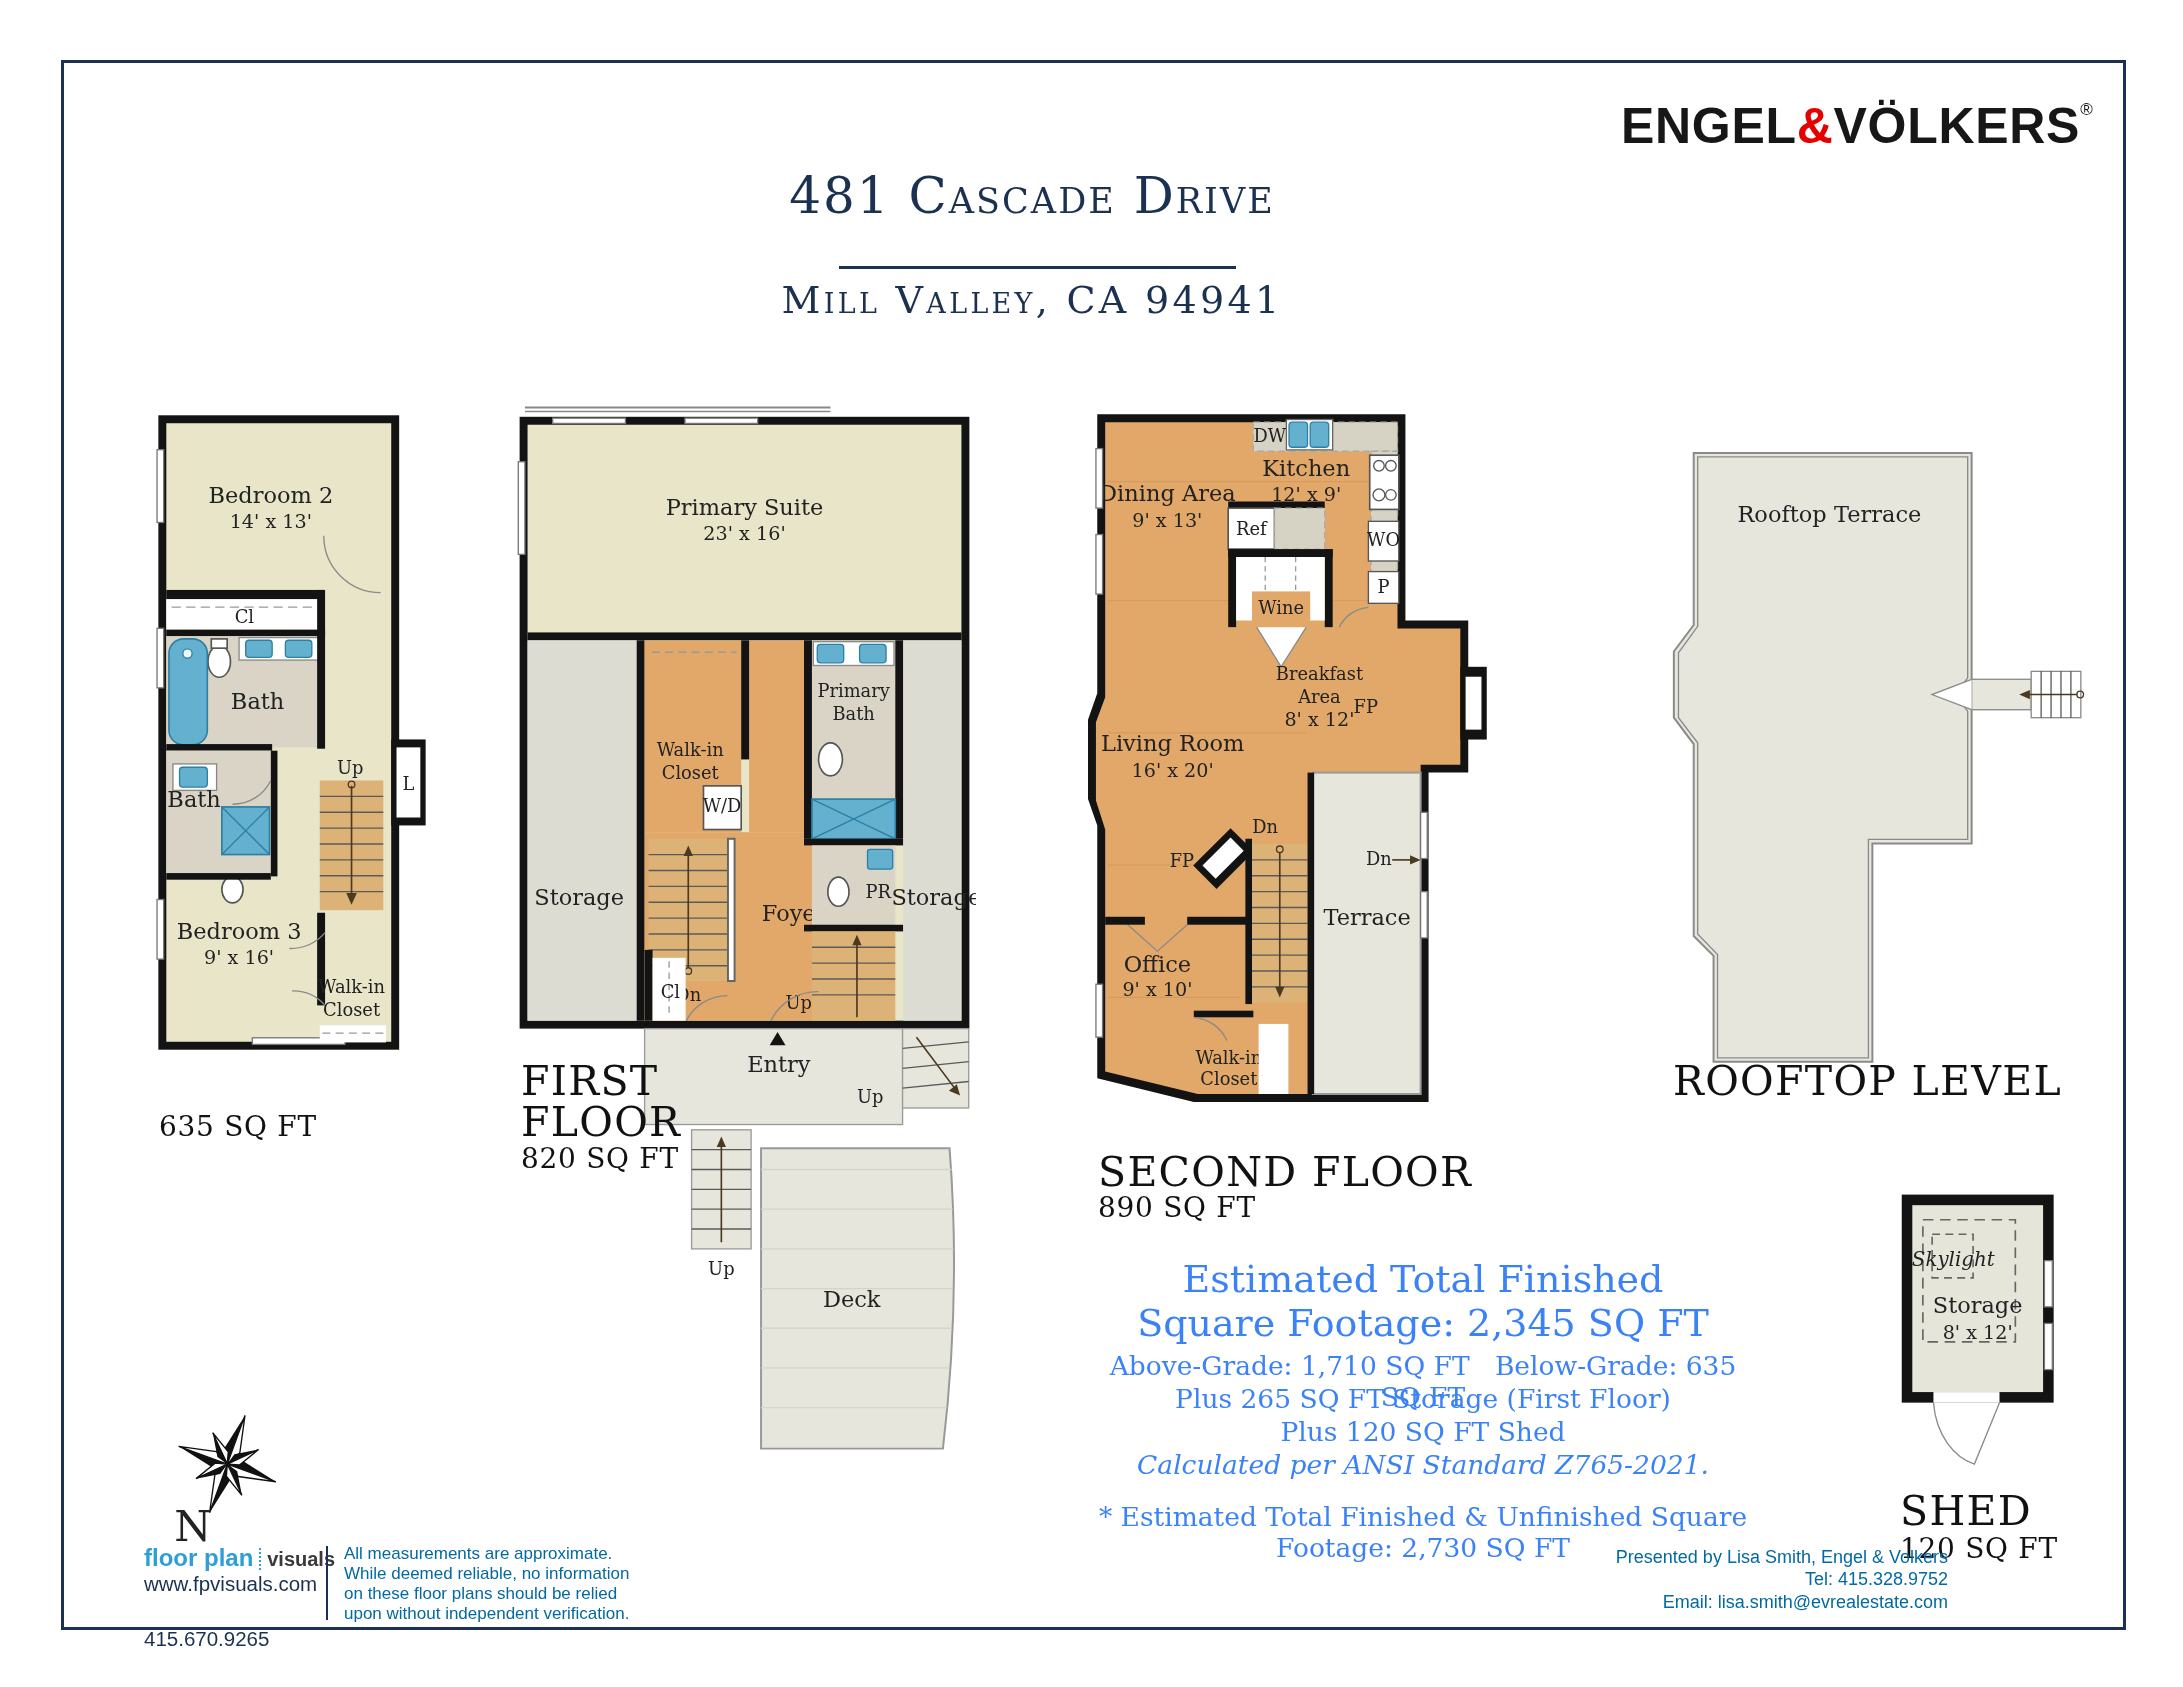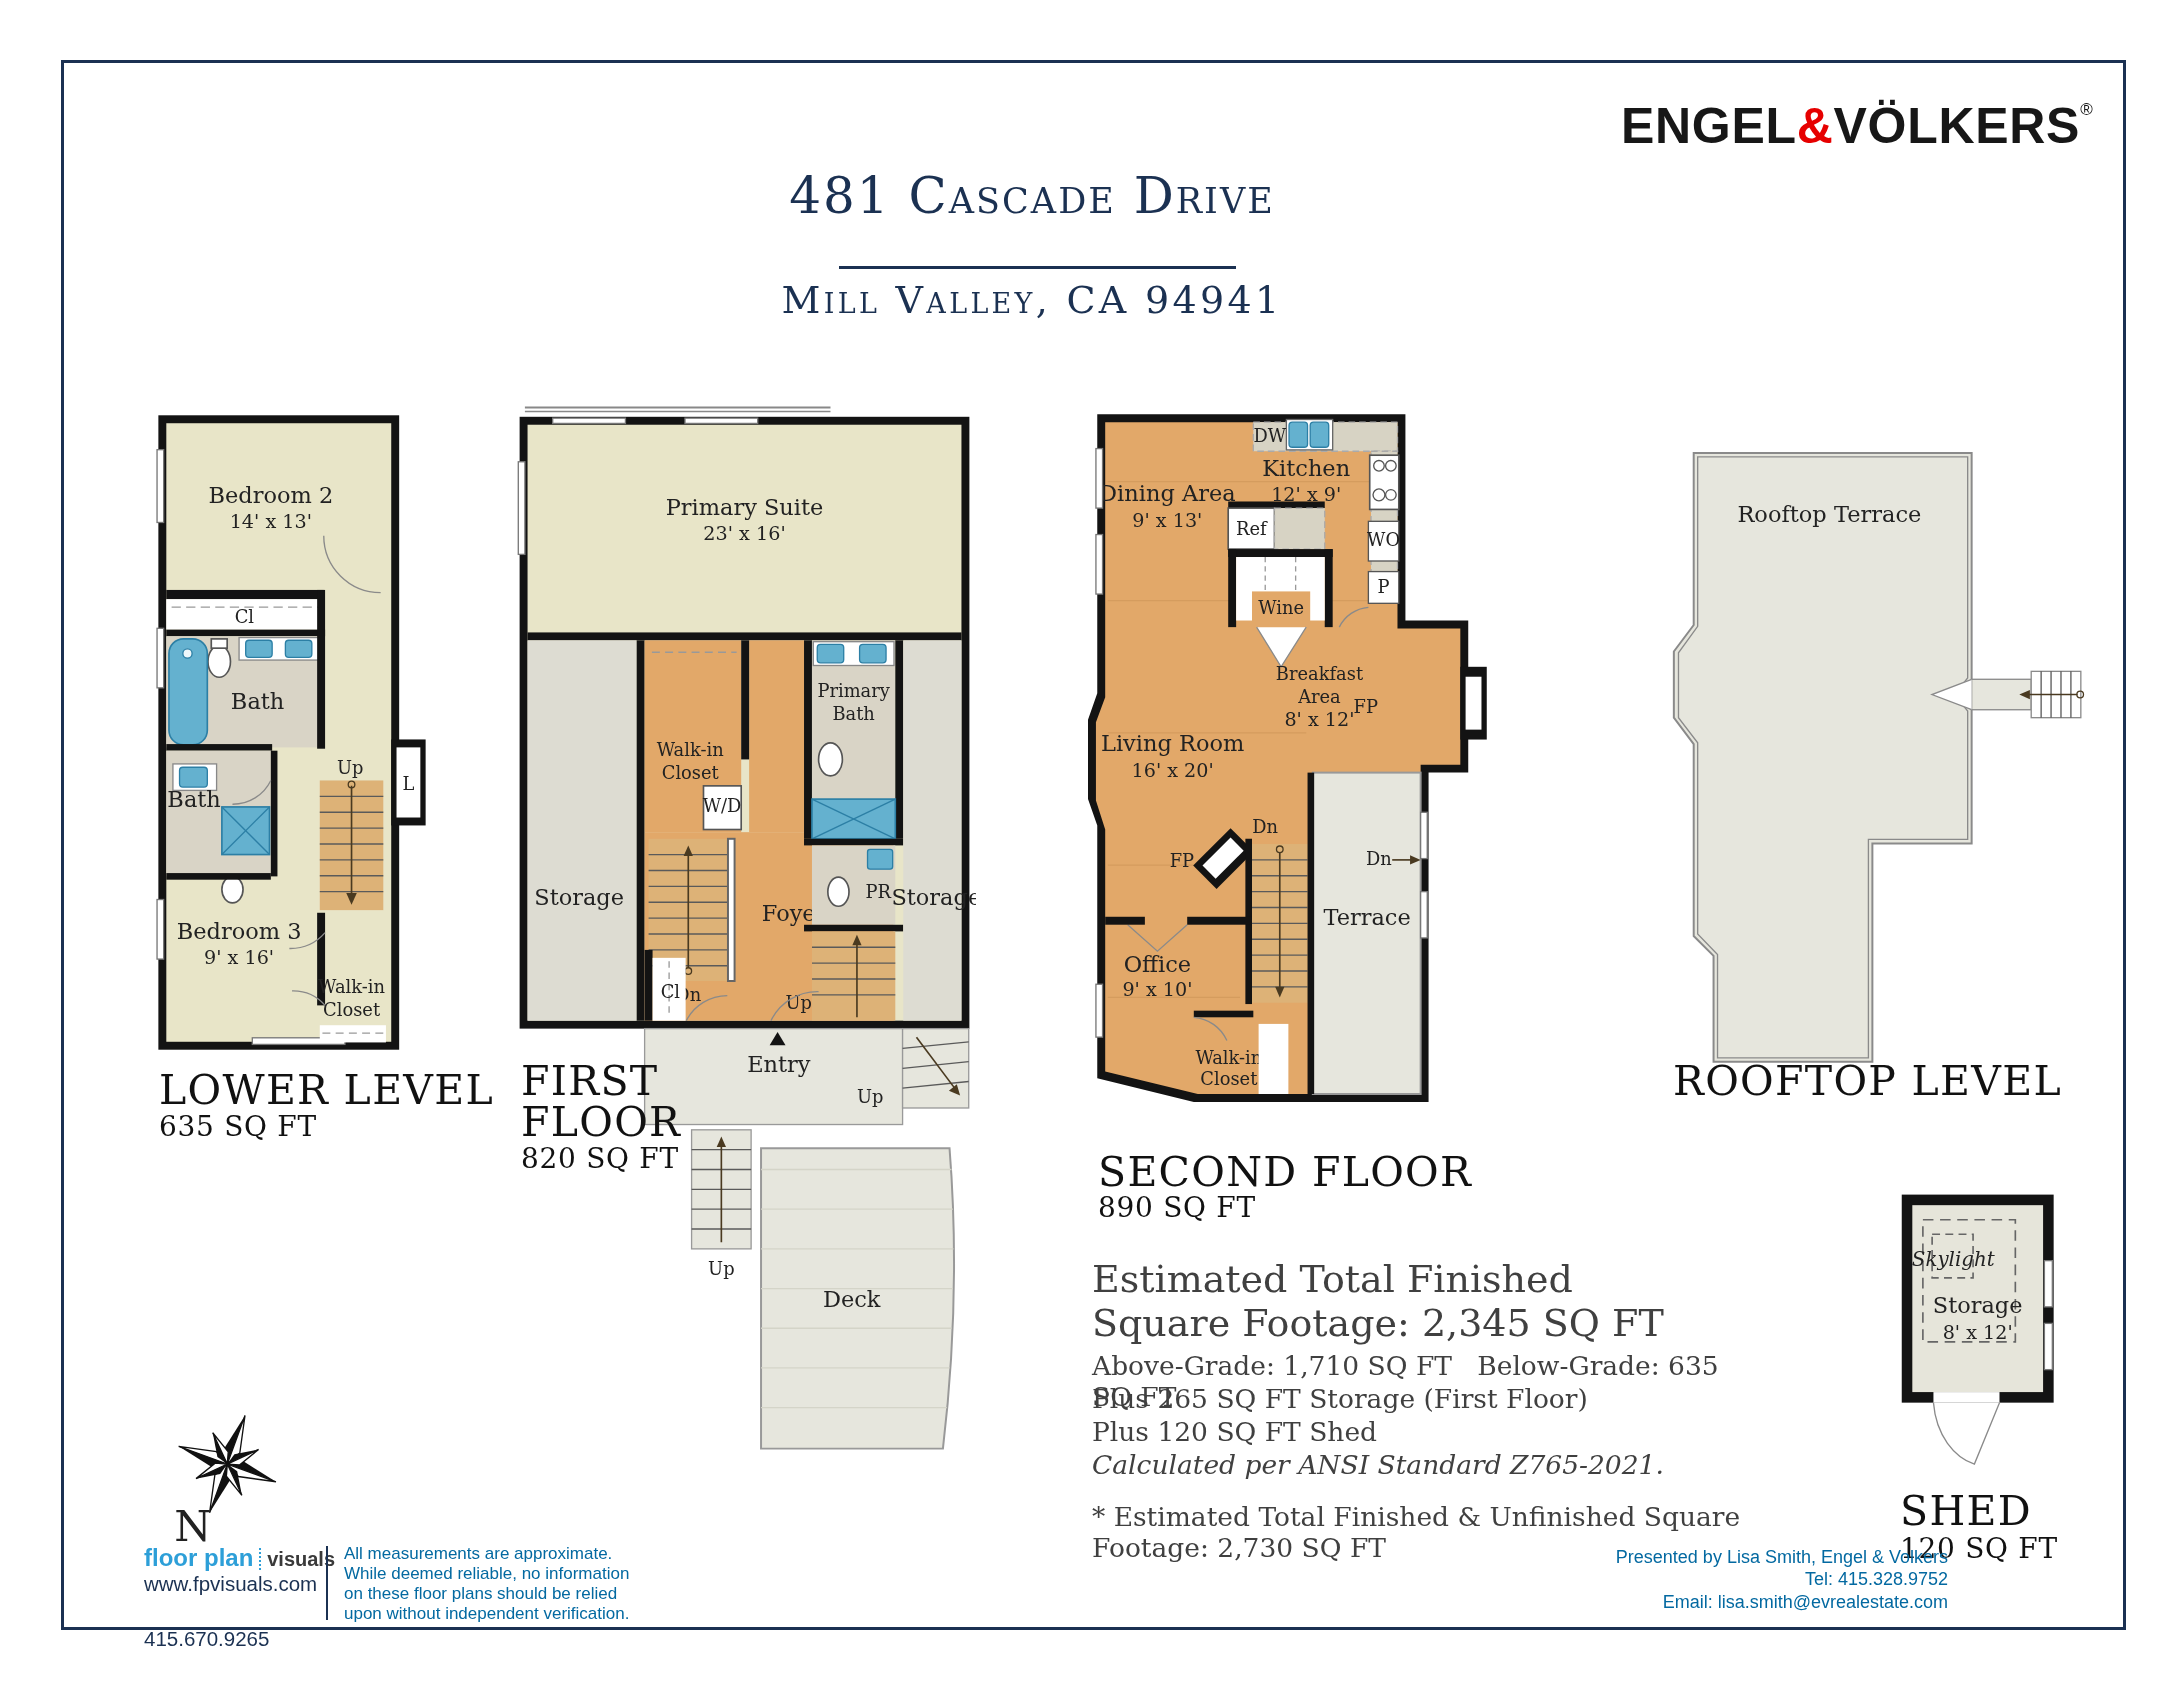--- a/index.html
+++ b/index.html
@@ -14,21 +14,21 @@
   #ev-logo sup{font-size:17px;vertical-align:28px;font-weight:normal;}
   #addr-title{left:635px;top:167px;width:794px;text-align:center;color:#1b3152;
      font-variant:small-caps;font-size:50px;letter-spacing:2px;}
   #addr-underline{left:839px;top:266px;width:397px;height:3.3px;background:#1b3152;}
   #addr-sub{left:635px;top:278px;width:794px;text-align:center;color:#1b3152;
      font-variant:small-caps;font-size:38px;letter-spacing:3.3px;}
   
   .floor-title{font-size:41px;letter-spacing:1.3px;color:#111;}
   .floor-sqft{font-size:28px;letter-spacing:0.7px;color:#111;}
   
-  .sum{width:662px;color:#404040;}
+  .sum{width:662px;text-align:center;color:#3b82f6;}
   .sum-h{font-size:38px;}
   .sum-l{font-size:26.5px;}
   .sum-i{font-size:26.5px;font-style:italic;}
   
   .ftr{font-family:"Liberation Sans",sans-serif;color:#0369a1;}
   #fp-logo{left:144px;top:1544px;font-size:24px;font-weight:bold;color:#2d9fd8;
      font-family:"Liberation Sans",sans-serif;}
   #fp-logo .lt{color:#3a3a3a;font-weight:600;font-size:20px;border-left:2px dotted #2d9fd8;
      padding-left:6.6px;margin-left:5.3px;}
   #fp-url{left:144px;top:1572px;font-size:20.5px;color:#1b3152;font-family:"Liberation Sans",sans-serif;}
@@ -123,21 +123,20 @@
     <text class="sm" x="138" y="322" text-anchor="middle">Cl</text>
     <text class="lbl" x="158" y="452" text-anchor="middle">Bath</text>
     <text class="lbl" x="62" y="600" text-anchor="middle">Bath</text>
     <text class="sm" x="386" y="575" text-anchor="middle">L</text>
     <text class="sm" x="298" y="550" text-anchor="middle">Up</text>
     <text class="lbl" x="130" y="800" text-anchor="middle">Bedroom 3</text>
     <text class="dim" x="130" y="838" text-anchor="middle">9' x 16'</text>
     <text class="sm" x="300" y="882" text-anchor="middle">Walk-in</text>
     <text class="sm" x="300" y="916" text-anchor="middle">Closet</text>
   </svg>
-  <div class="abs floor-title" style="left:159px;top:1066px;">LOWER LEVEL</div>
   <div class="abs floor-sqft" style="left:159px;top:1110px;">635 SQ FT</div>
 
   <svg class="abs" style="left:513px;top:402px;" width="463" height="1072" viewBox="0 0 700 1620">
 
     <line x1="18" y1="8" x2="480" y2="8" stroke="#888" stroke-width="3"></line>
     <line x1="18" y1="14" x2="480" y2="14" stroke="#888" stroke-width="2"></line>
 
     <rect x="10" y="22" width="680" height="925" fill="#131313"></rect>
     <rect x="22" y="34" width="656" height="901" fill="#e8e5c8"></rect>
 

